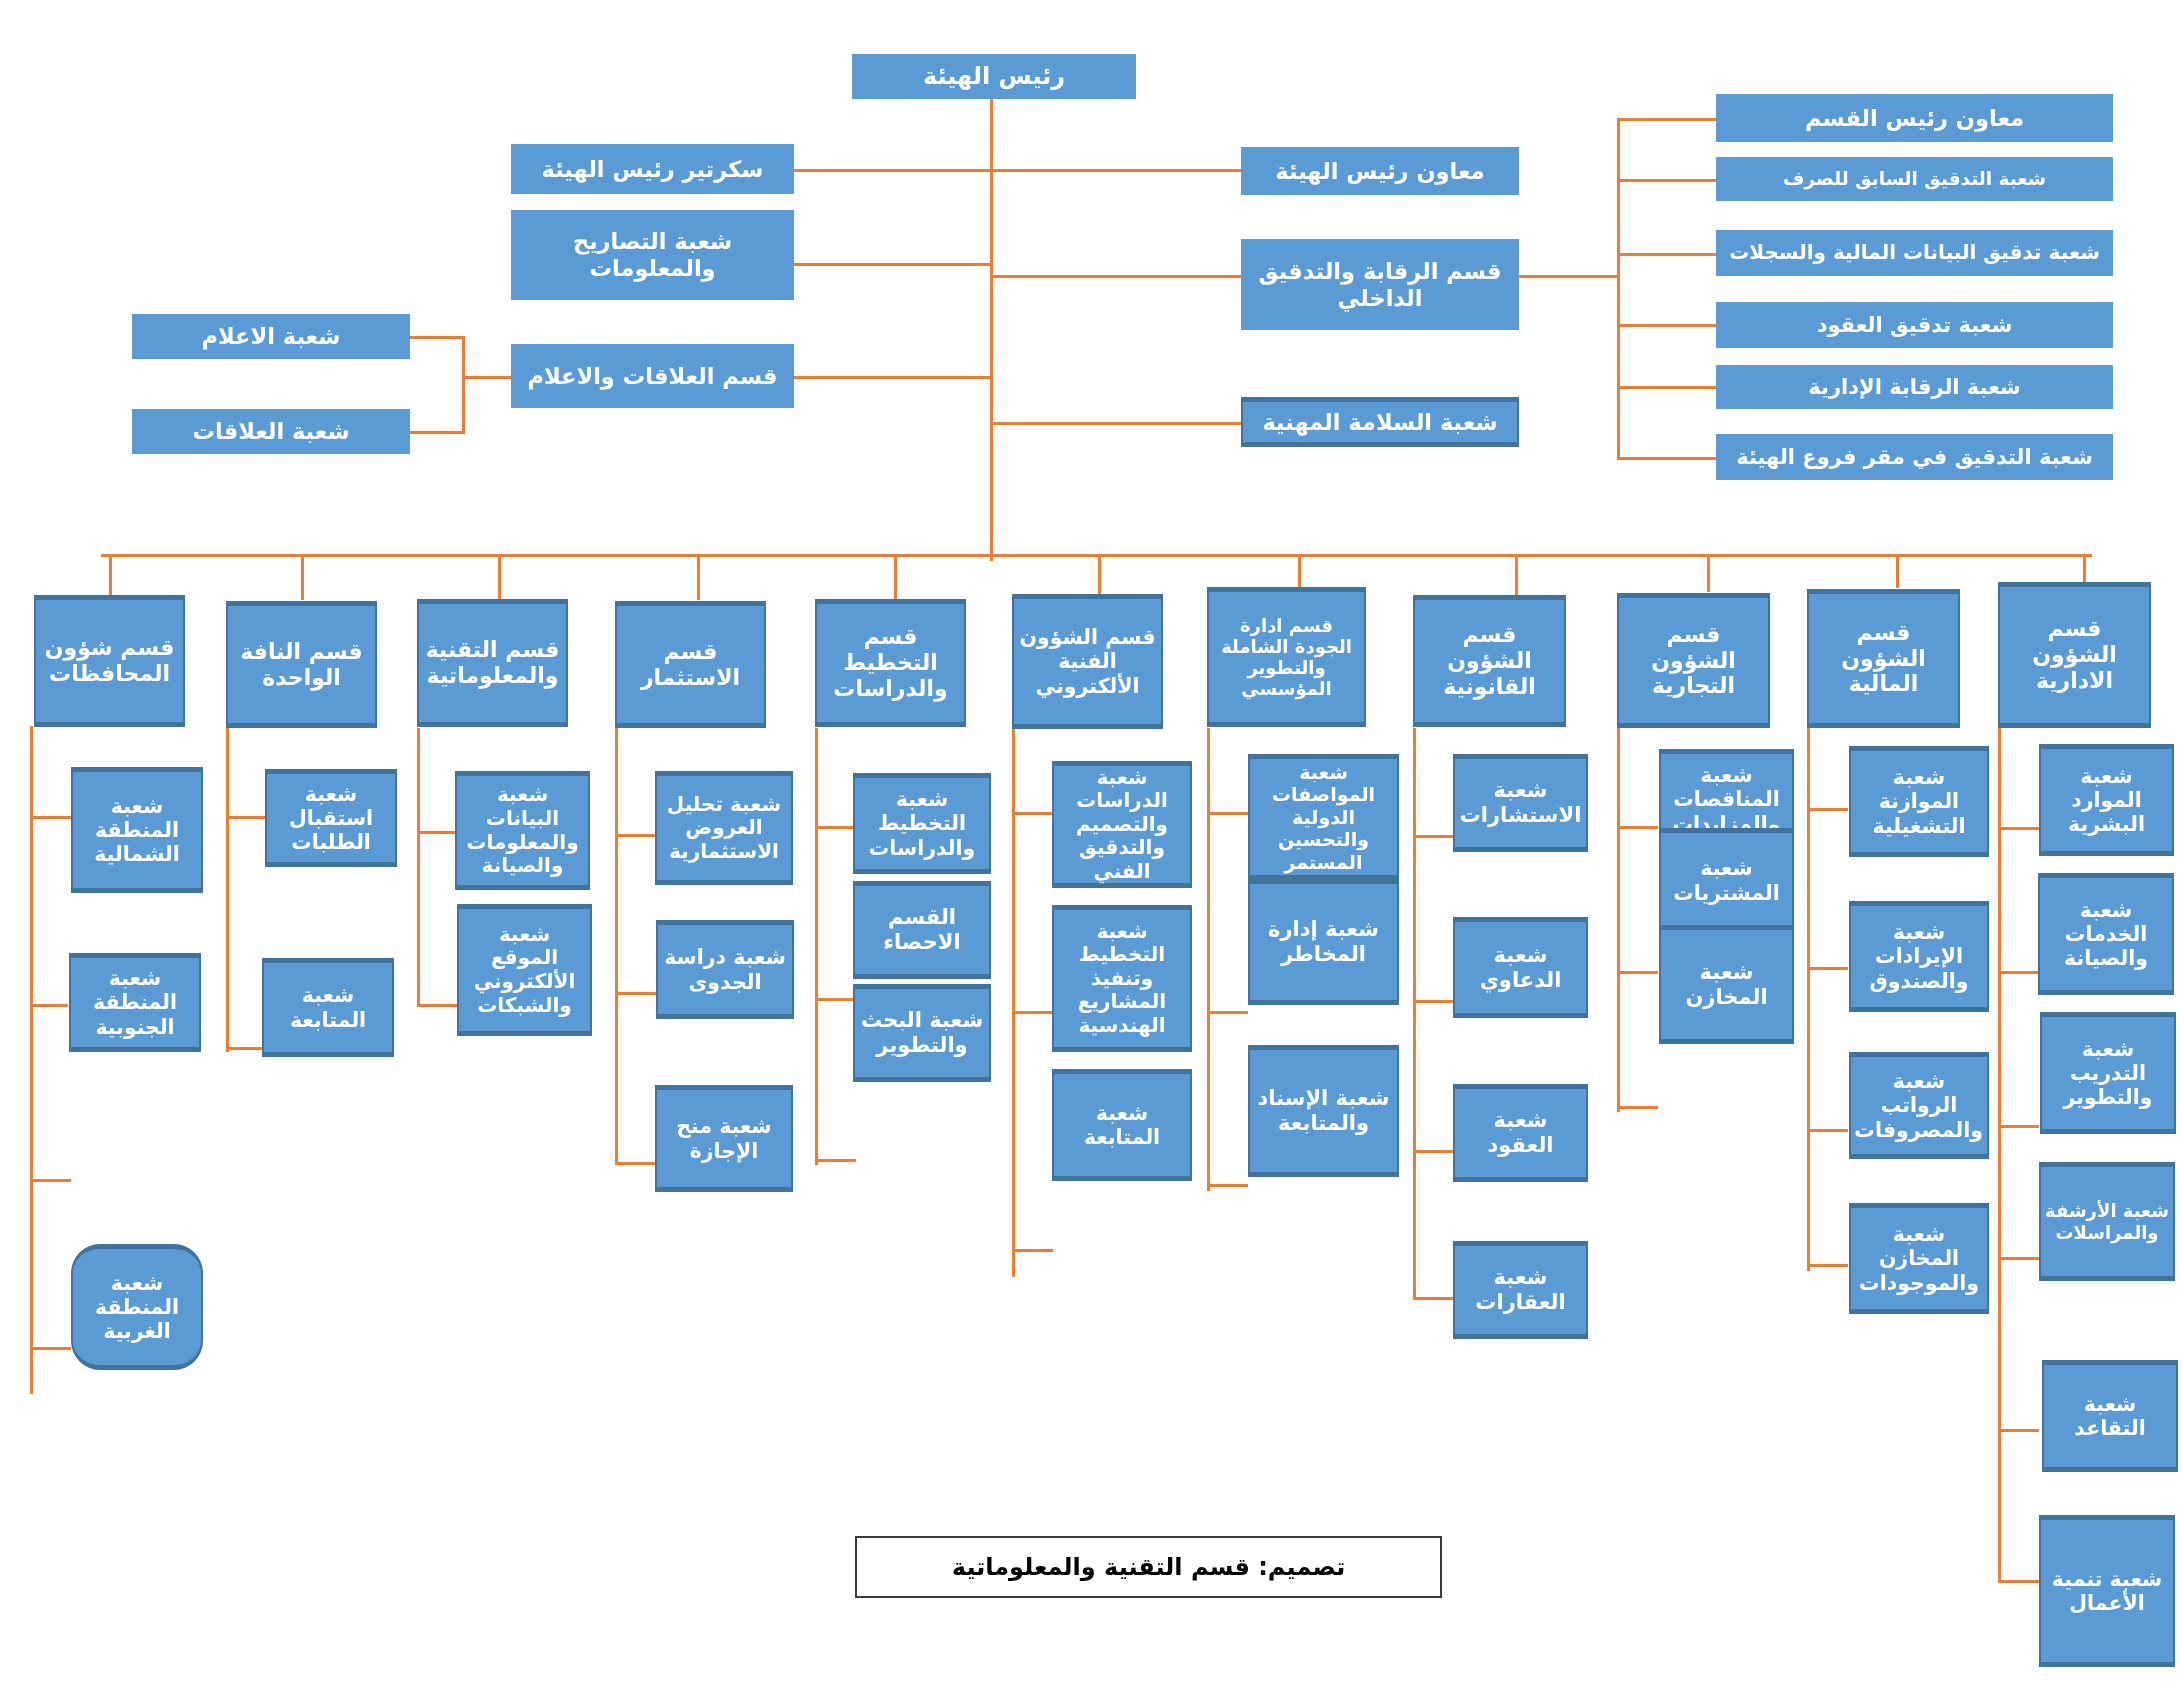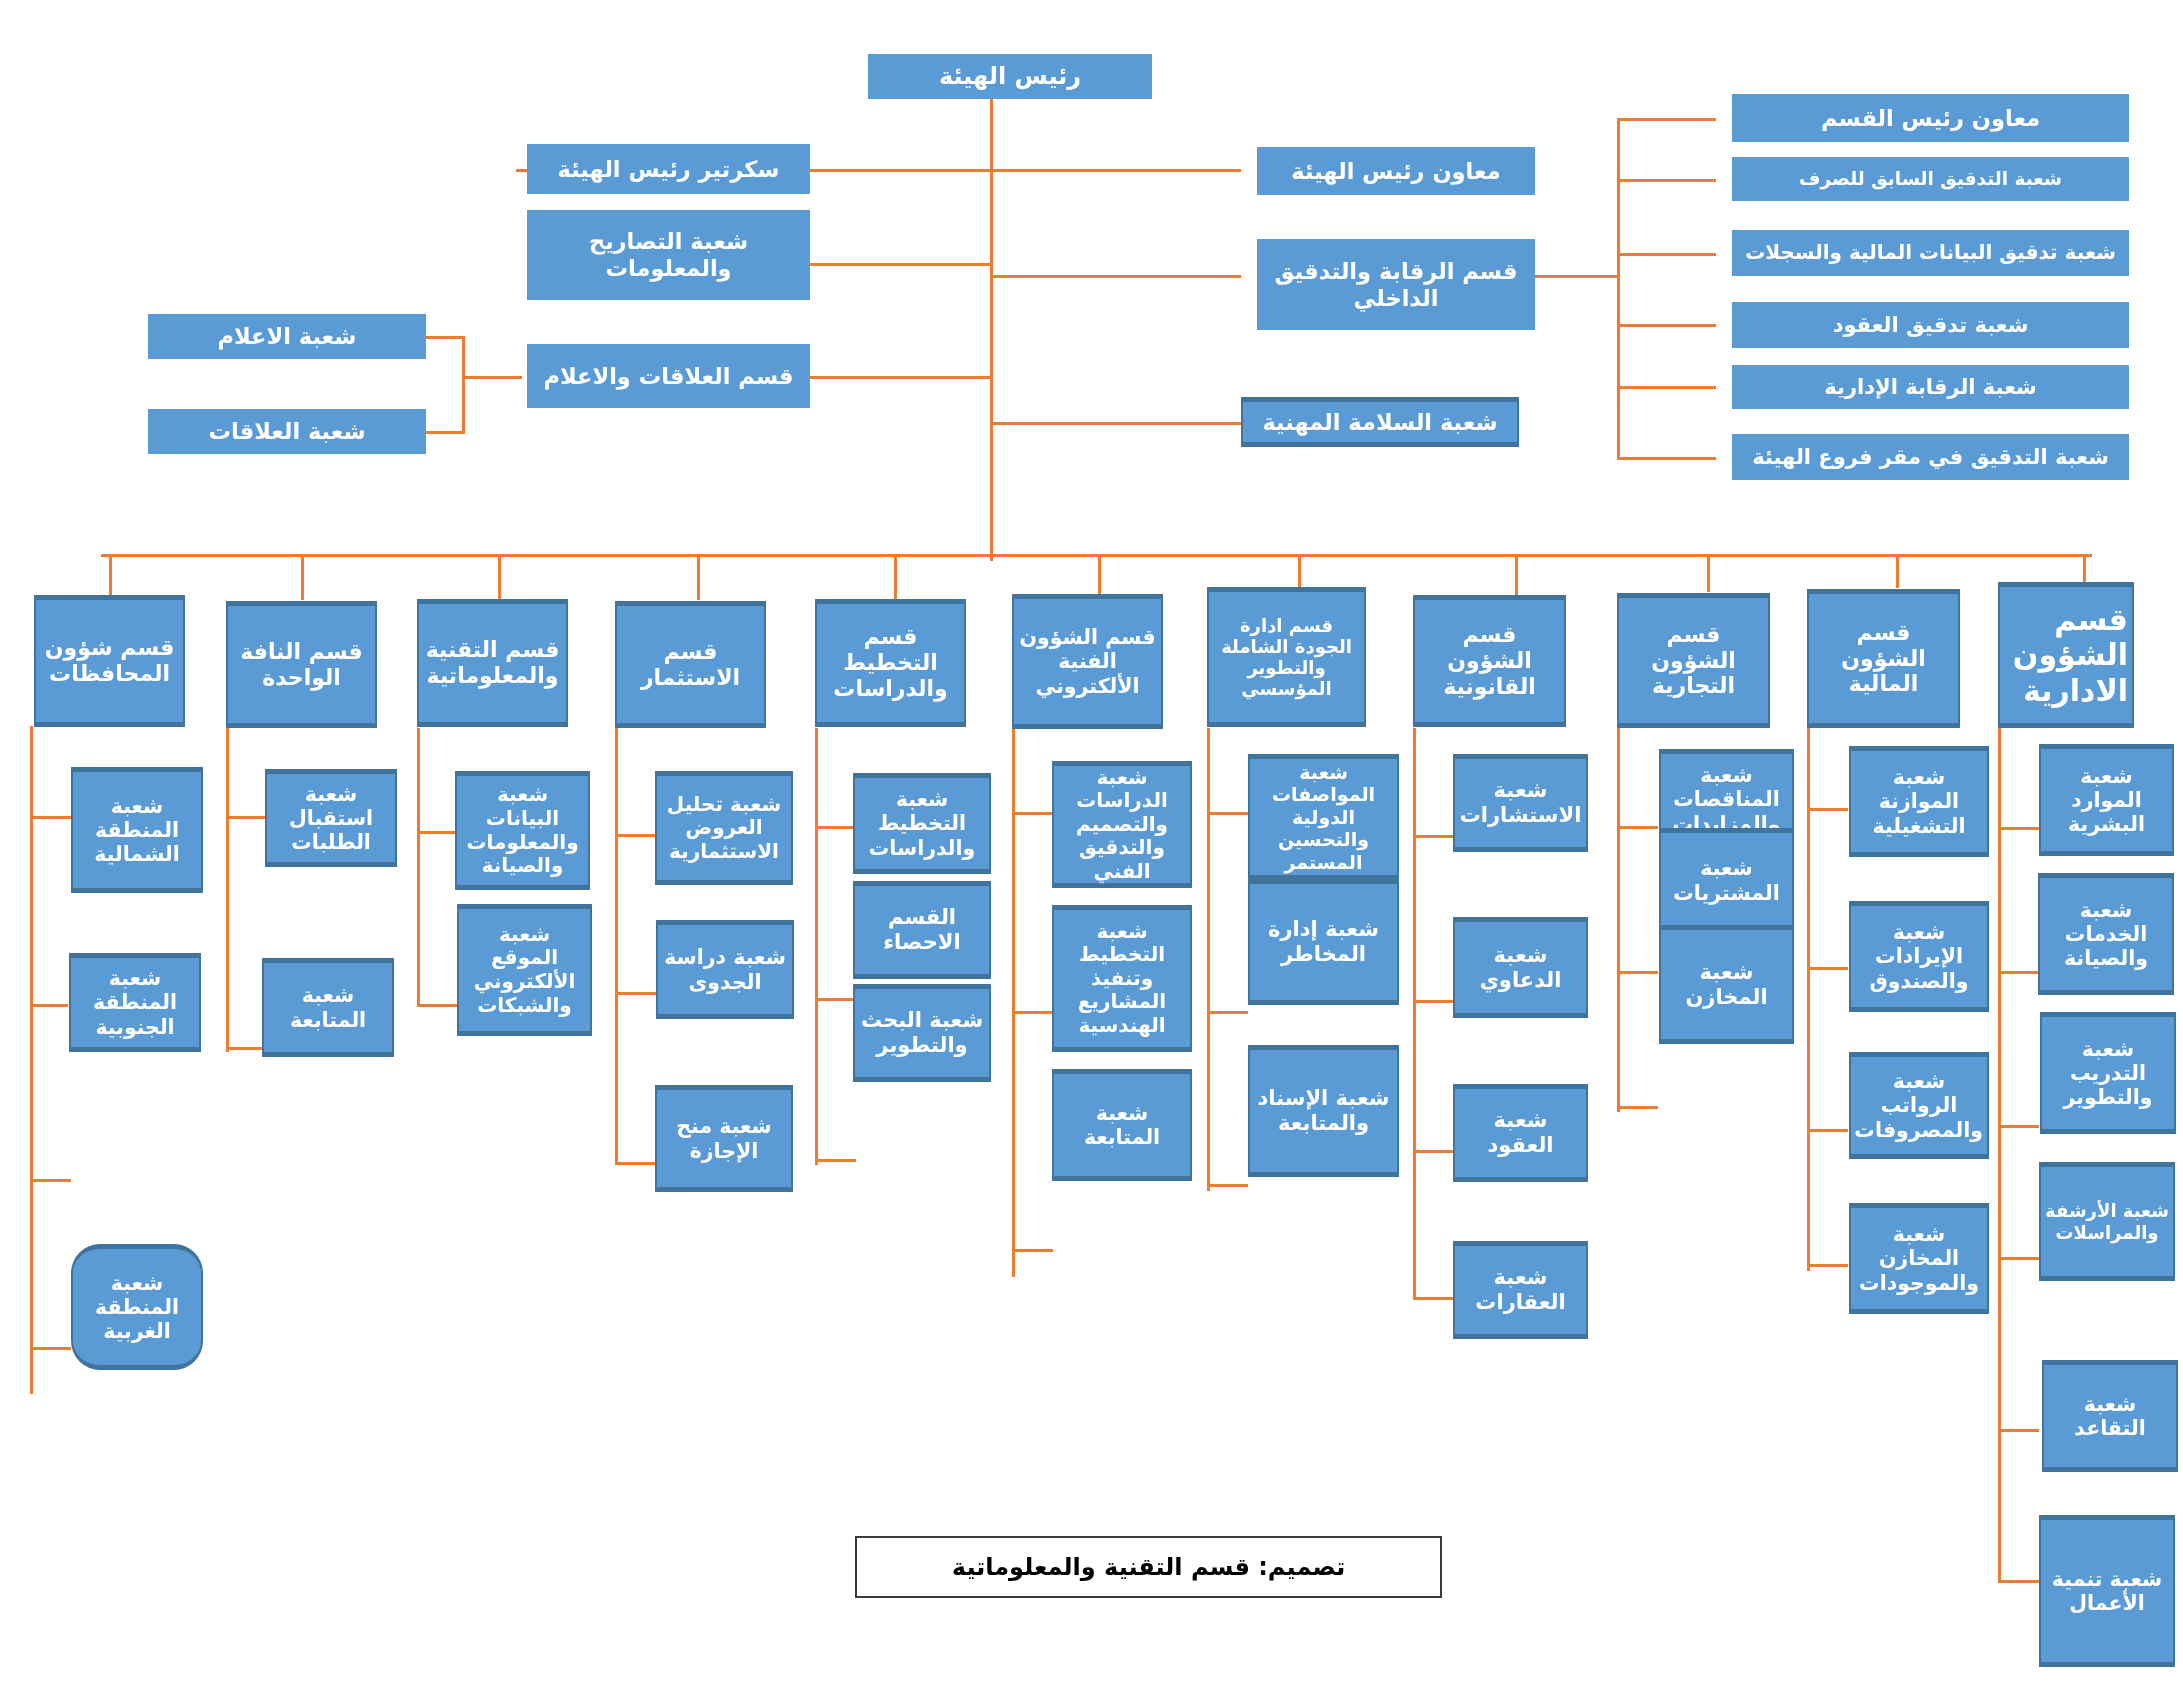--- a/index.html
+++ b/index.html
@@ -30,21 +30,20 @@
     align-items:center;
     justify-content:center;
     text-align:center;
     line-height:1.18;
     padding:1.3px 4px;
     direction:rtl;
     z-index:3;
   }
   .node.flat{
     border:none;
-    margin-left:16px;
   }
   .node span{display:block;width:100%;}
 
   
   .footer-box{
     position:absolute;
     box-sizing:border-box;
     background:#ffffff;
     border:2px solid #3B3B3B;
     color:#000000;
@@ -239,21 +238,21 @@
   </div>
   <div class="node" style="left:1413px;top:595px;width:153px;height:132px;font-size:22px;">
     <span>قسم الشؤون القانونية</span>
   </div>
   <div class="node" style="left:1617px;top:593px;width:153px;height:135px;font-size:22px;">
     <span>قسم الشؤون التجارية</span>
   </div>
   <div class="node" style="left:1807px;top:589px;width:153px;height:139px;font-size:22px;">
     <span>قسم الشؤون المالية</span>
   </div>
-  <div class="node" style="left:1998px;top:582px;width:136px;height:146px;font-size:30px;text-align:right;">
+  <div class="node" style="left:1998px;top:582px;width:153px;height:146px;font-size:22px;">
     <span>قسم الشؤون الادارية</span>
   </div>
 
   <div class="node" style="left:71px;top:767px;width:132px;height:126px;font-size:20.5px;">
     <span>شعبة المنطقة الشمالية</span>
   </div>
   <div class="node" style="left:69px;top:953px;width:132px;height:99px;font-size:20.5px;">
     <span>شعبة المنطقة الجنوبية</span>
   </div>
   <div class="node" style="left:71px;top:1244px;width:132px;height:126px;font-size:20.5px;border-radius:29px;">

